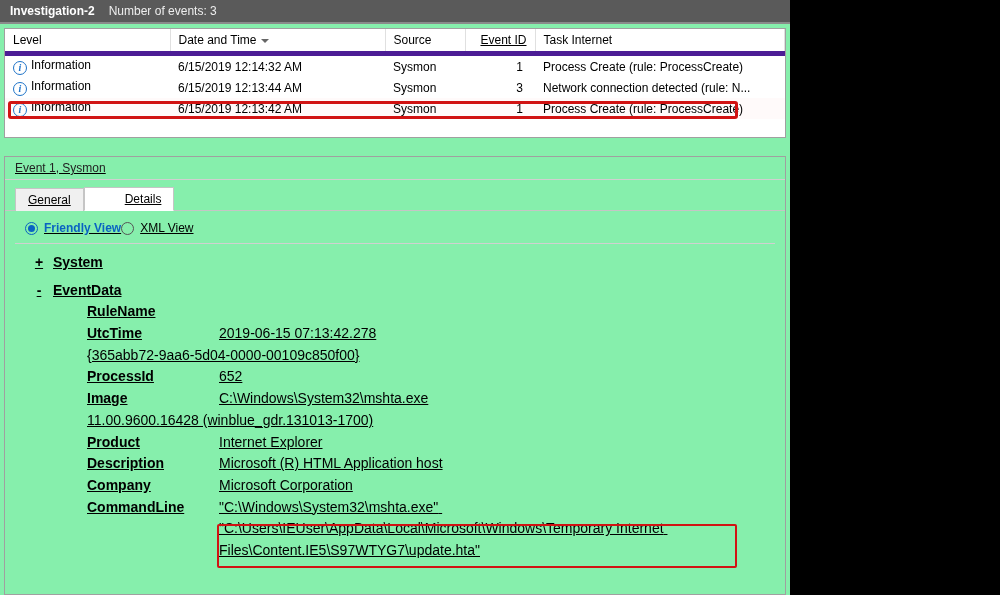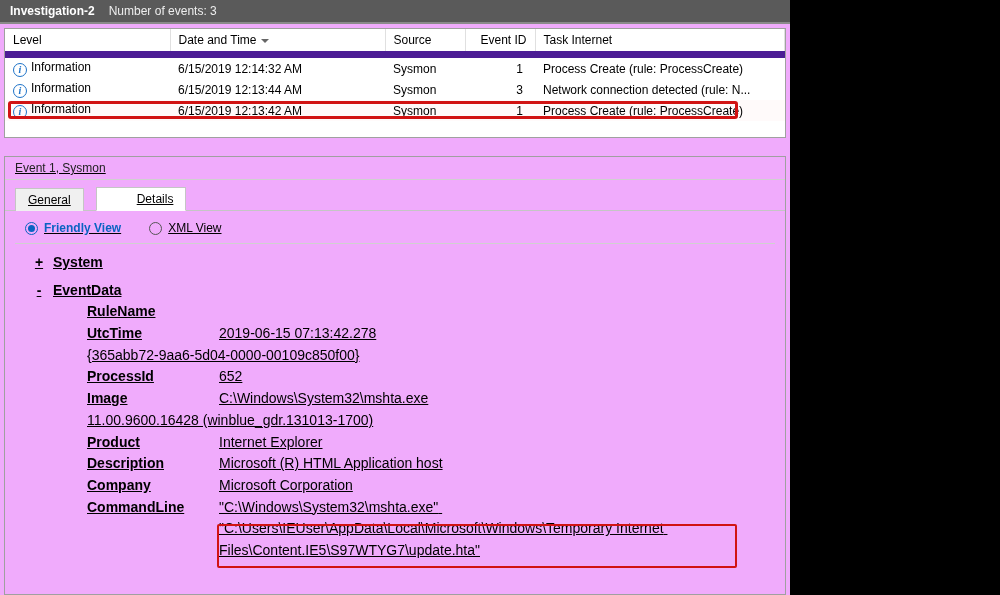--- a/index.html
+++ b/index.html
@@ -8,21 +8,21 @@
     font-family: "Segoe UI", Tahoma, sans-serif;
     font-size: 12px;
     background: #000;
     width: 1000px;
     height: 595px;
     overflow: hidden;
   }
   .app {
     width: 790px;
     height: 595px;
-    background: #f0abfc;
+    background: #86efac;
     position: relative;
     display: flex;
     flex-direction: column;
   }
   .title-bar {
     background: #5a5a5a;
     color: #fff;
     padding: 4px 10px;
     font-size: 12px;
     display: flex;
@@ -41,21 +41,21 @@
     position: relative;
     overflow: hidden;
   }
   .events-table { width: 100%; border-collapse: collapse; table-layout: fixed; }
   .events-table th {
     text-align: left;
     font-weight: 400;
     font-size: 12px;
     padding: 4px 8px;
     border-right: 1px solid #e0e0e0;
-    border-bottom: 7px solid #4c1d95;
+    border-bottom: 5px solid #4c1d95;
     background: #fff;
     position: relative;
     white-space: nowrap;
     overflow: hidden;
   }
   .events-table th .sort-arrow {
     display: inline-block;
     width: 0; height: 0;
     border-left: 4px solid transparent;
     border-right: 4px solid transparent;
@@ -107,42 +107,41 @@
   .detail-header {
     padding: 4px 10px;
     font-size: 12px;
     color: #222;
     border-bottom: 1px solid #d0d0d0;
   }
   .tabs-row {
     display: flex;
     align-items: flex-end;
     padding: 6px 10px 0 10px;
-    gap: 12px;
+    gap: 0;
     border-bottom: 1px solid #c5c5c5;
   }
   .tab {
     padding: 4px 12px;
     font-size: 12px;
     border: 1px solid #c5c5c5;
     border-bottom: none;
     background: #f0f0f0;
     cursor: pointer;
     position: relative;
     top: 1px;
   }
   .tab.active {
     background: #fff;
     border-bottom: 1px solid #fff;
     padding-left: 40px;
   }
 
   .view-row {
     display: flex;
-    gap: 28px;
     padding: 10px 20px 6px 20px;
     font-size: 12px;
     align-items: center;
   }
   .radio {
     display: inline-flex;
     align-items: center;
     gap: 6px;
     cursor: pointer;
   }
@@ -214,21 +213,21 @@
           <col style="width:215px">
           <col style="width:80px">
           <col style="width:70px">
           <col>
       </colgroup>
       <thead>
         <tr>
           <th><span>Level</span></th>
           <th><span>Date and Time</span><span class="sort-arrow"></span></th>
           <th><span>Source</span></th>
-          <th style="text-align:right;"><span>Event ID</span></th>
+          <th style="text-align:right;text-decoration:underline;"><span>Event ID</span></th>
           <th><span>Task Internet</span></th>
         </tr>
       </thead>
       <tbody id="events-tbody">
           <tr>
             <td><span class="info-icon">i</span>Information</td>
             <td>6/15/2019 12:14:32 AM</td>
             <td>Sysmon</td>
             <td class="num">1</td>
             <td>Process Create (rule: ProcessCreate)</td>

